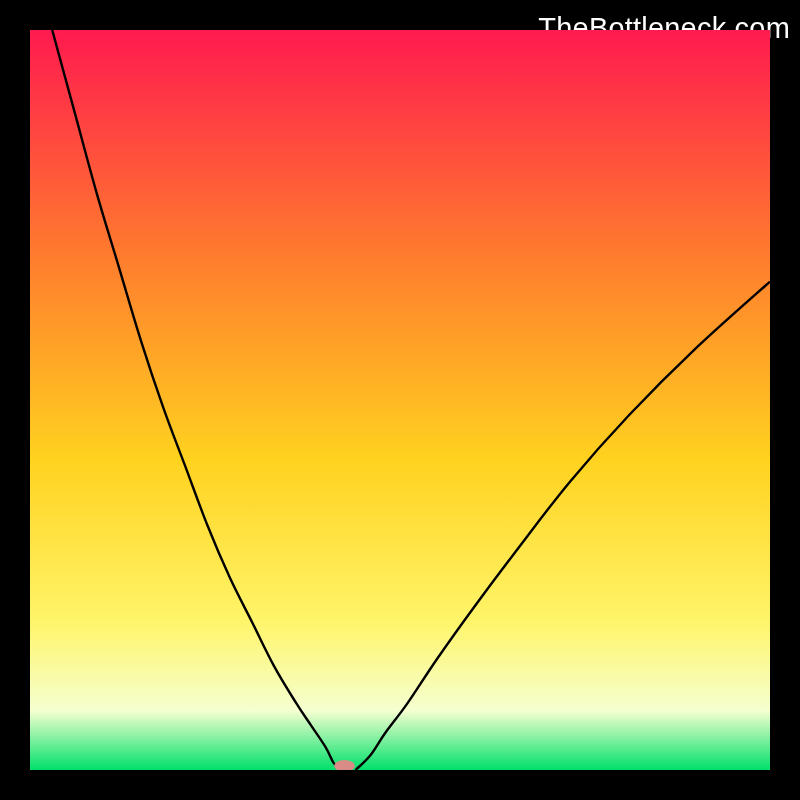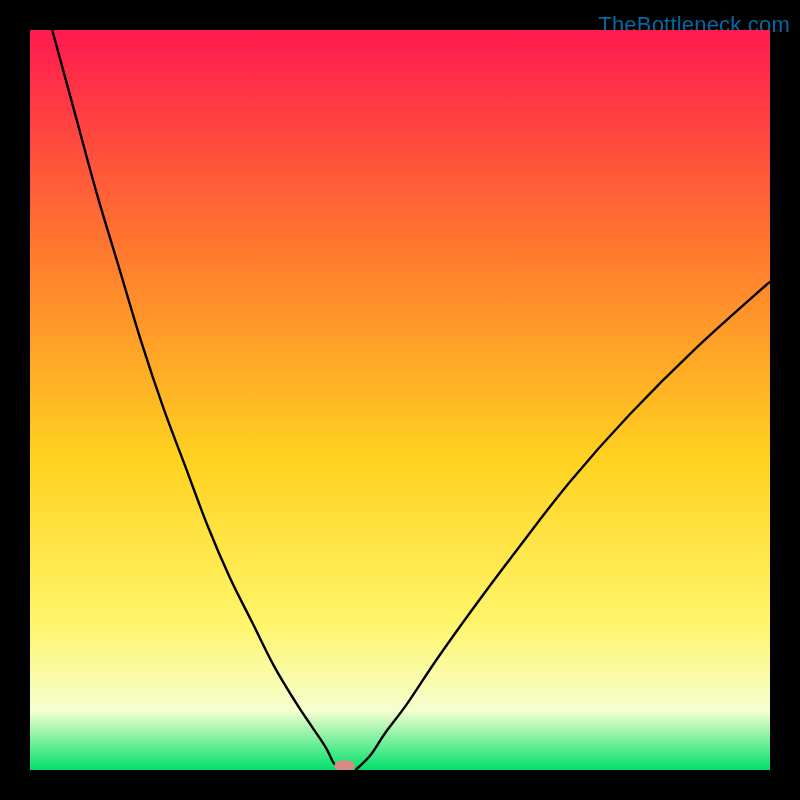--- a/index.html
+++ b/index.html
@@ -24,22 +24,22 @@
     top: 30px;
     width: 740px;
     height: 740px;
     overflow: hidden;
   }
   .watermark {
     position: absolute;
     top: 12px;
     right: 10px;
     font-family: Arial, Helvetica, sans-serif;
-    font-size: 22px;
-    color: #0369a1;
+    font-size: 29px;
+    color: #ffffff;
     letter-spacing: 0.2px;
     font-weight: 500;
   }
   svg { display: block; }
 </style>
 </head>
 <body>
 
 <div class="frame">
 

